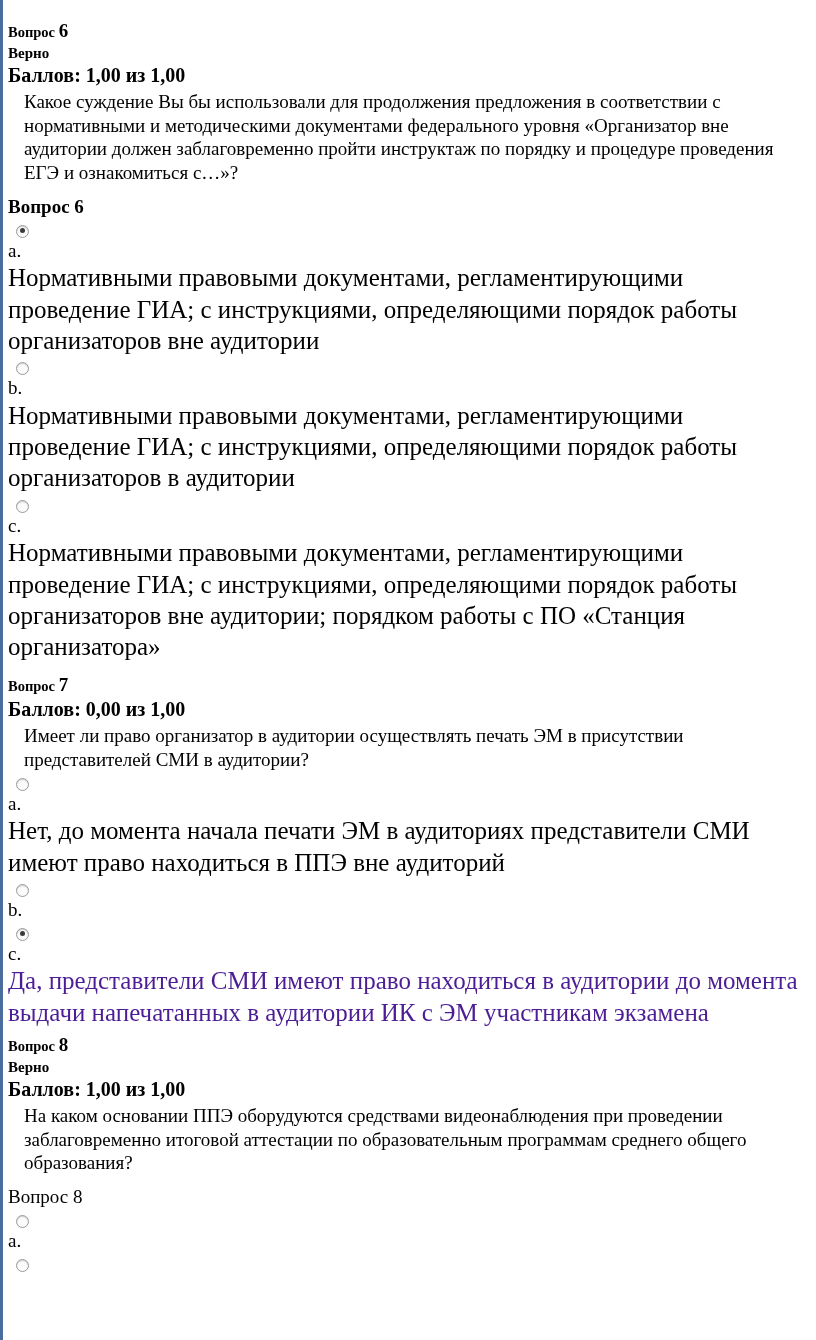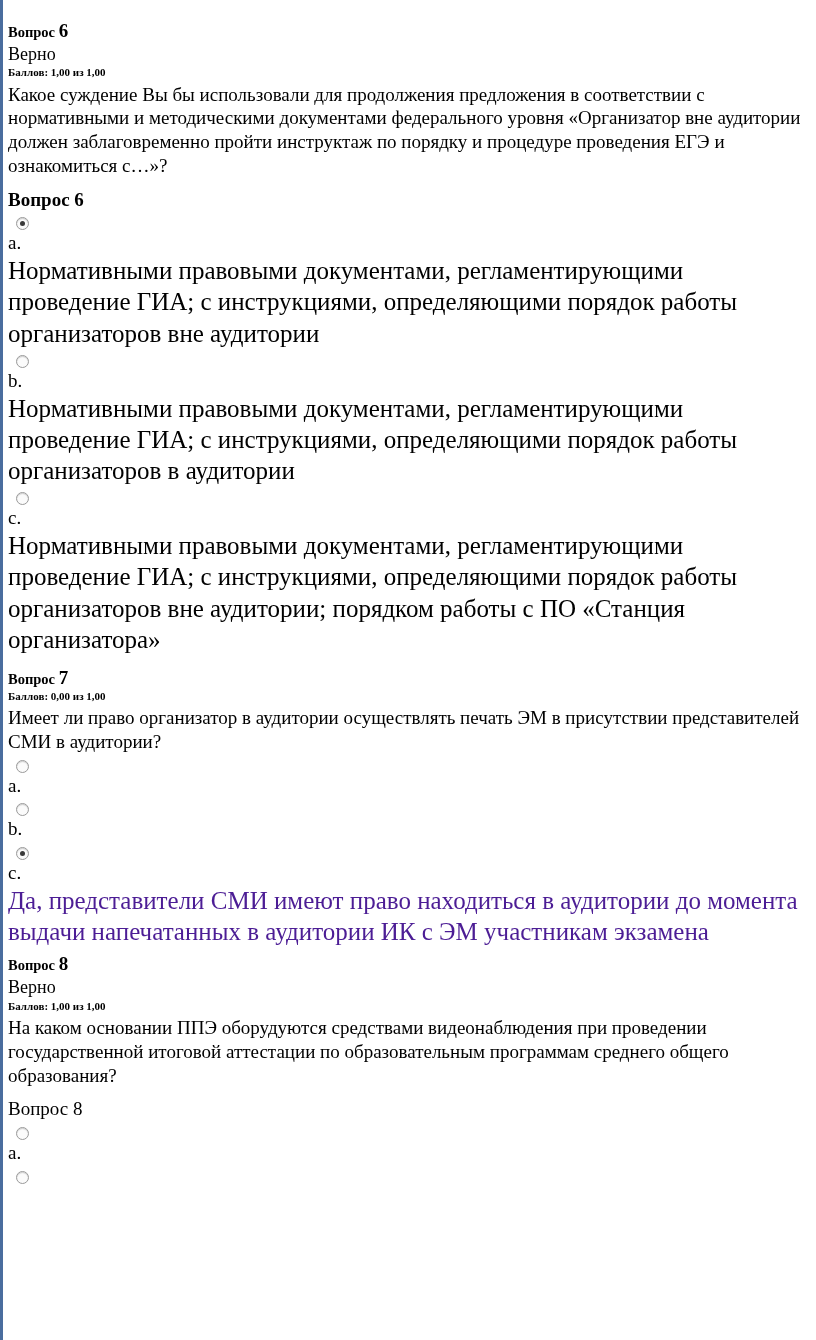--- a/index.html
+++ b/index.html
@@ -37,35 +37,35 @@
     font-weight: bold;
     font-size: 14.5px;
     line-height: 1.15;
     margin: 0;
   }
   .q-head .qnum {
     font-size: 19px;
     font-weight: bold;
   }
   .q-verdict {
-    font-weight: normal;
-    font-size: 18px;
+    font-weight: bold;
+    font-size: 15px;
     line-height: 1.2;
     margin: 2px 0 0 0;
   }
   .q-points {
     font-weight: bold;
-    font-size: 11px;
+    font-size: 20px;
     line-height: 1.2;
     margin: 1px 0 0 0;
   }
   .q-text {
     font-size: 19px;
     line-height: 1.25;
-    margin: 3px 0 0 0;
+    margin: 3px 0 0 16px;
   }
   .q-subheader {
     font-size: 19px;
     line-height: 1.25;
     margin: 10px 0 0 0;
   }
   .q-subheader.bold {
     font-weight: bold;
   }
   .answers {
@@ -154,20 +154,21 @@
       <span>Вопрос</span>
       <span class="qnum">7</span>
     </div>
     <div class="q-points">Баллов: 0,00 из 1,00</div>
     <div class="q-text">Имеет ли право организатор в аудитории осуществлять печать ЭМ в присутствии представителей СМИ в аудитории?</div>
 
     <div class="answers">
       <div class="answer">
         <span class="radio"></span>
         <div class="answer-letter">a.</div>
+        <div class="answer-text">Нет, до момента начала печати ЭМ в аудиториях представители СМИ имеют право находиться в ППЭ вне аудиторий</div>
       </div>
       <div class="answer">
         <span class="radio"></span>
         <div class="answer-letter">b.</div>
       </div>
       <div class="answer">
         <span class="radio checked"></span>
         <div class="answer-letter">c.</div>
         <div class="answer-text wrong">Да, представители СМИ имеют право находиться в аудитории до момента выдачи напечатанных в аудитории ИК с ЭМ участникам экзамена</div>
       </div>
@@ -176,21 +177,21 @@
 
   <div class="spacer-sm"></div>
 
   <div class="q-block">
     <div class="q-head">
       <span>Вопрос</span>
       <span class="qnum">8</span>
     </div>
     <div class="q-verdict">Верно</div>
     <div class="q-points">Баллов: 1,00 из 1,00</div>
-    <div class="q-text">На каком основании ППЭ оборудуются средствами видеонаблюдения при проведении государственной итоговой аттестации по образовательным программам среднего общего образования?</div>
+    <div class="q-text">На каком основании ППЭ оборудуются средствами видеонаблюдения при проведении заблаговременно итоговой аттестации по образовательным программам среднего общего образования?</div>
     <div class="q-subheader">Вопрос 8</div>
 
     <div class="answers">
       <div class="answer">
         <span class="radio"></span>
         <div class="answer-letter">a.</div>
       </div>
       <div class="answer">
         <span class="radio"></span>
       </div>

